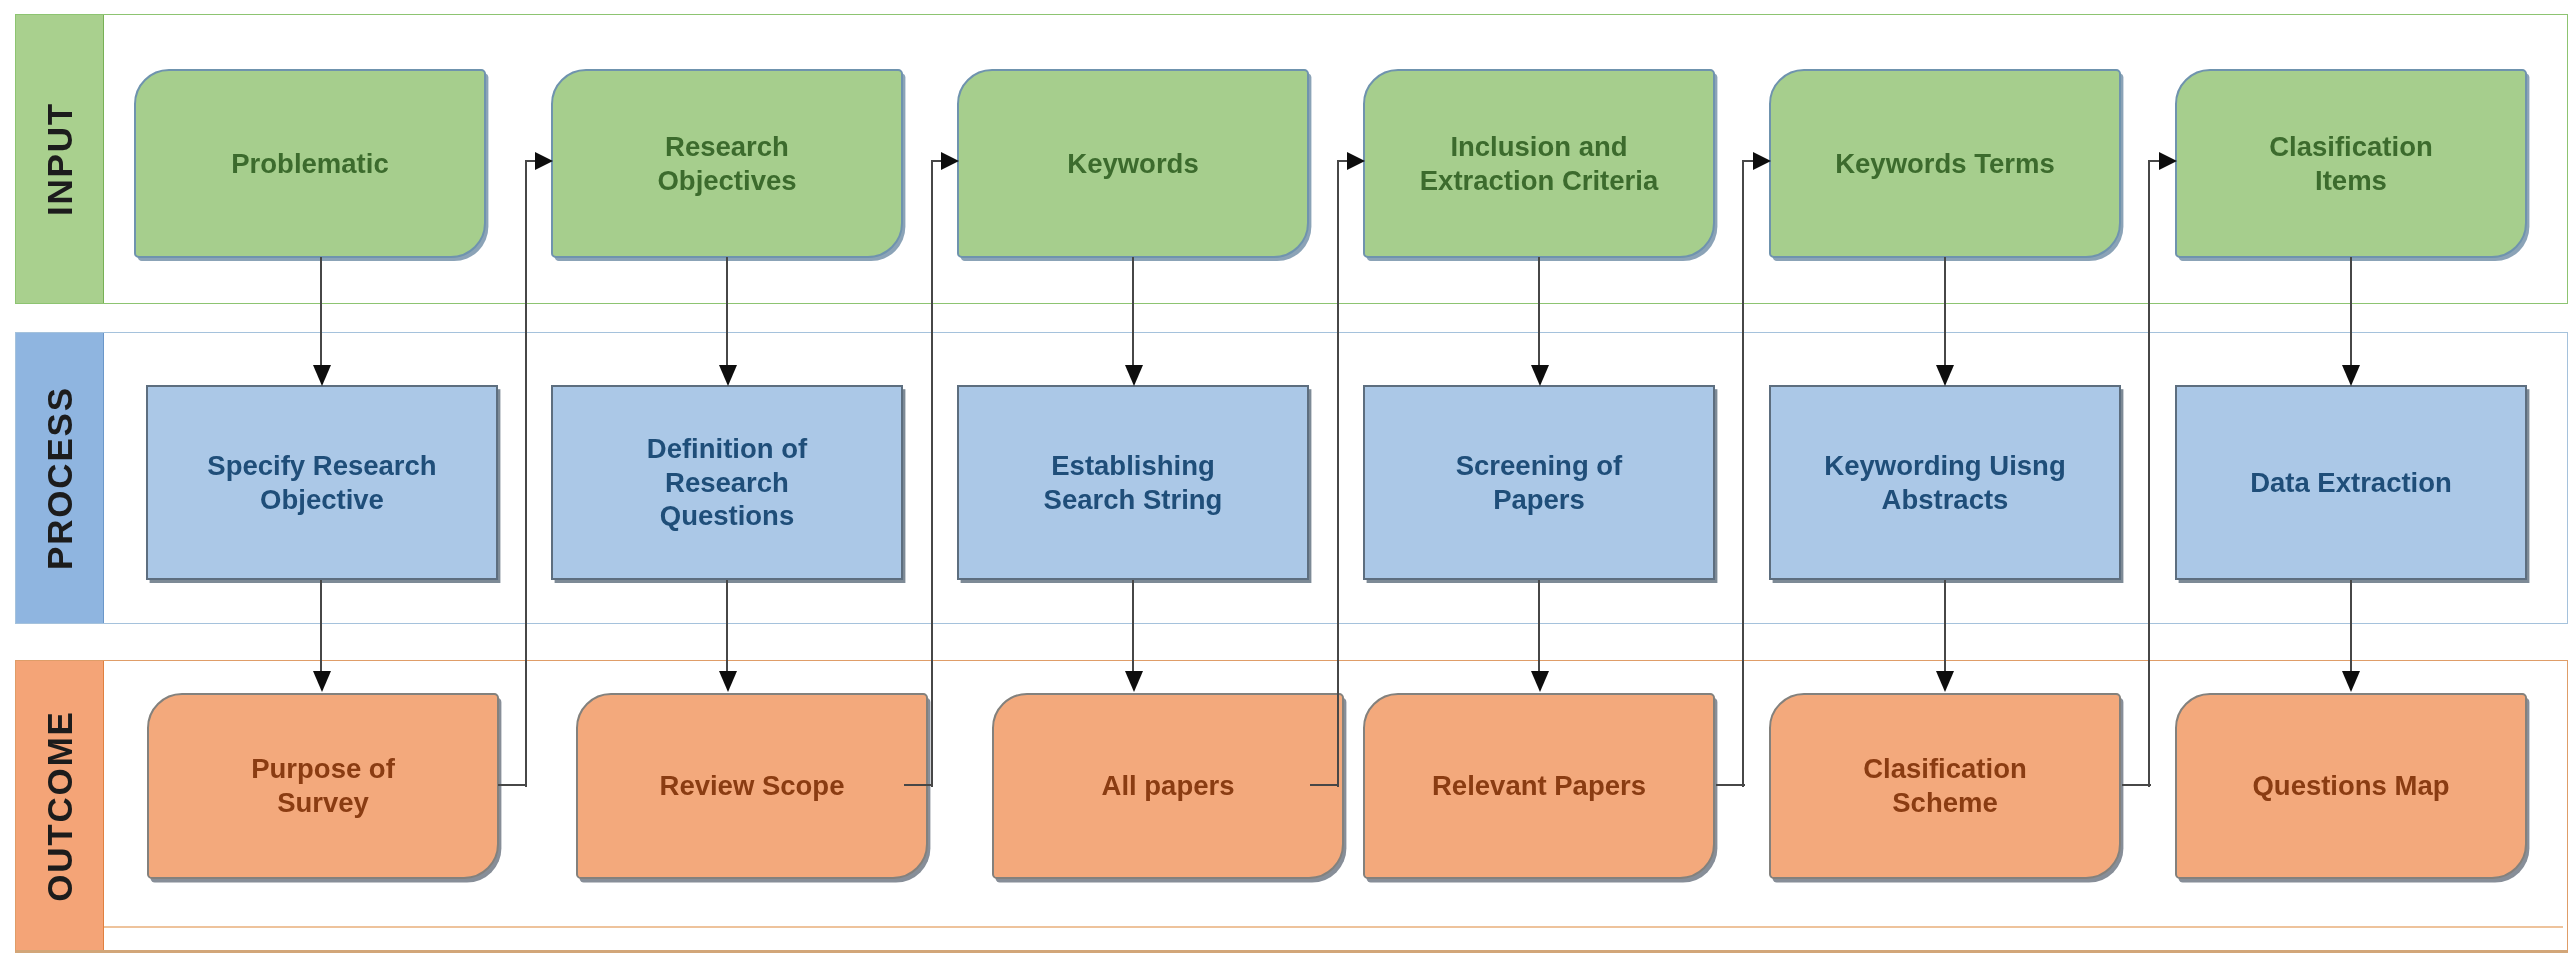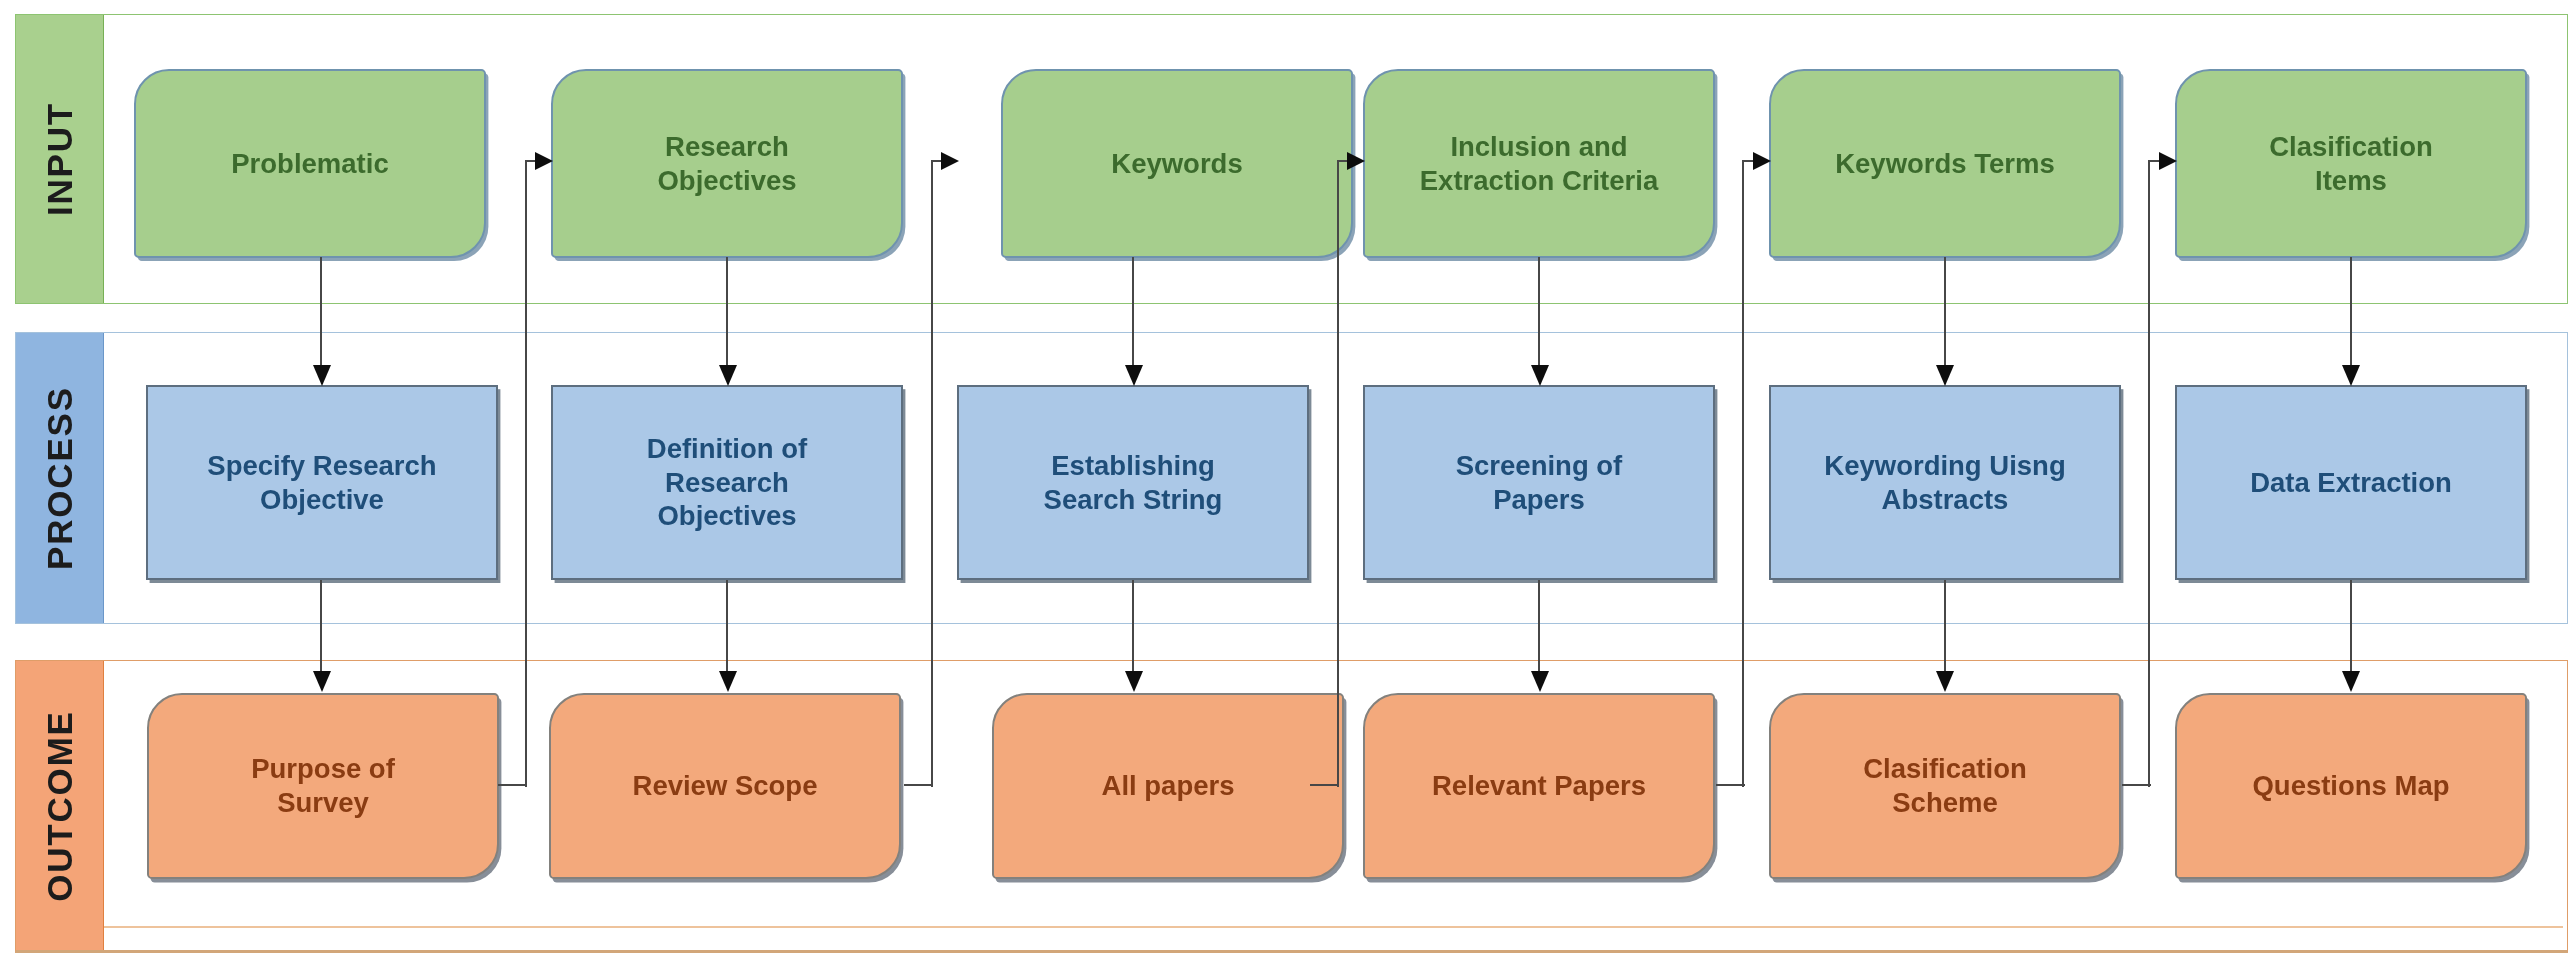--- a/index.html
+++ b/index.html
@@ -65,47 +65,47 @@
     <div class="strip">
       <span class="strip-label">OUTCOME</span>
     </div>
     <div class="inner-line outcome-line"></div>
   </div>
 
   <div class="row-input">
     <div class="box green" style="left:134px">Problematic</div>
     <div class="box green" style="left:551px">Research
 Objectives</div>
-    <div class="box green" style="left:1001px">Keywords</div>
+    <div class="box green" style="left:957px">Keywords</div>
     <div class="box green" style="left:1363px">Inclusion and
 Extraction Criteria</div>
     <div class="box green" style="left:1769px">Keywords Terms</div>
     <div class="box green" style="left:2175px">Clasification
 Items</div>
   </div>
 
   <div class="row-process">
     <div class="box blue" style="left:146px">Specify Research
 Objective</div>
     <div class="box blue" style="left:551px">Definition of
 Research
-Objectives</div>
+Questions</div>
     <div class="box blue" style="left:957px">Establishing
 Search String</div>
     <div class="box blue" style="left:1363px">Screening of
 Papers</div>
     <div class="box blue" style="left:1769px">Keywording Uisng
 Abstracts</div>
     <div class="box blue" style="left:2175px">Data Extraction</div>
   </div>
 
   <div class="row-outcome">
     <div class="box orange" style="left:147px">Purpose of
 Survey</div>
-    <div class="box orange" style="left:549px">Review Scope</div>
+    <div class="box orange" style="left:576px">Review Scope</div>
     <div class="box orange" style="left:992px">All papers</div>
     <div class="box orange" style="left:1363px">Relevant Papers</div>
     <div class="box orange" style="left:1769px">Clasification
 Scheme</div>
     <div class="box orange" style="left:2175px">Questions Map</div>
   </div>
 
   <div class="cline" style="left:320px;top:257px;width:2.4px;height:108px"></div>
   <div class="tri-down" style="left:313px;top:365px"></div>
   <div class="cline" style="left:726px;top:257px;width:2.4px;height:108px"></div>

